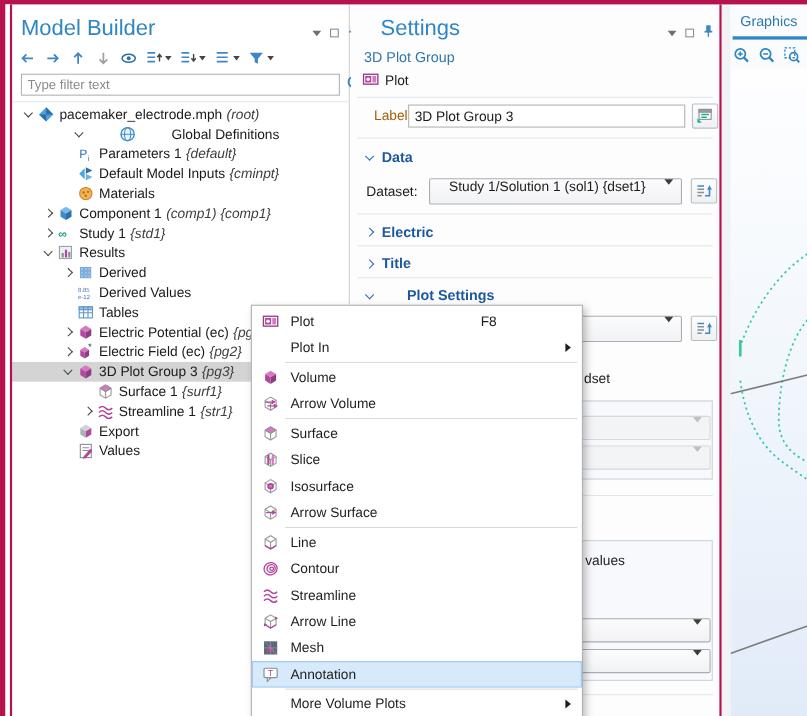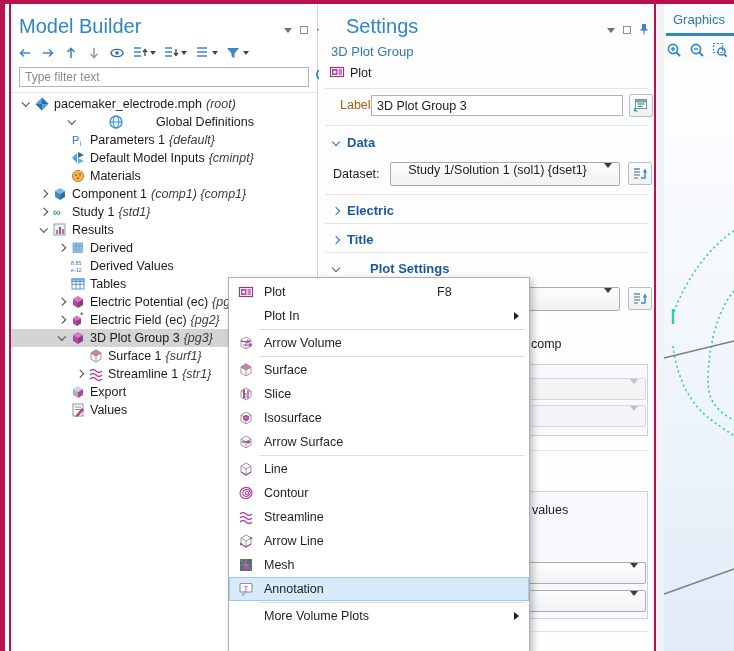--- a/index.html
+++ b/index.html
@@ -509,21 +509,21 @@
       <svg width="16" height="15" viewBox="0 0 16 15">
           <line x1="2" y1="3" x2="8" y2="3" stroke="#3f86c6" stroke-width="1.4"></line>
           <line x1="2" y1="6" x2="8" y2="6" stroke="#8a8f96" stroke-width="1.4"></line>
           <line x1="2" y1="9" x2="8" y2="9" stroke="#8a8f96" stroke-width="1.4"></line>
           <line x1="2" y1="12" x2="6" y2="12" stroke="#8a8f96" stroke-width="1.4"></line>
           <path d="M9,12 h4 v-6" fill="none" stroke="#3f86c6" stroke-width="1.4"></path>
           <polygon points="13,2.5 15.2,6.5 10.8,6.5" fill="#3f86c6"></polygon>
         </svg>
     </div>
 
-    <div class="fragment" style="left:212px; top:333px;">comp</div>
+    <div class="fragment" style="left:212px; top:333px;">dset</div>
 
     <div class="group-box" style="left:17px; top:360px; width:312px; height:72px;">
       <div class="combo disabled" style="left:10px; top:13px; width:299px; height:22px;">
         <span class="val"></span>
           <span class="arr"></span>
       </div>
       <div class="combo disabled" style="left:10px; top:40px; width:299px; height:22px;">
         <span class="val"></span>
           <span class="arr"></span>
       </div>
@@ -597,20 +597,30 @@
         <span class="mi"></span>
         <span class="ml">Plot In</span>
         <span class="submenu-arrow"></span>
       </div>
       <div class="menu-sep">
         <div></div>
       </div>
       <div class="menu-row">
         <span class="mi">
           <svg width="16" height="16" viewBox="0 0 16 16">
+            <polygon points="3,5 8,2 13,5 8,8" fill="#d878c2"></polygon>
+            <polygon points="3,5 8,8 8,14 3,11" fill="#b2479e"></polygon>
+            <polygon points="8,8 13,5 13,11 8,14" fill="#8e3d80"></polygon>
+          </svg>
+        </span>
+        <span class="ml">Volume</span>
+      </div>
+      <div class="menu-row">
+        <span class="mi">
+          <svg width="16" height="16" viewBox="0 0 16 16">
             <path d="M3,5 L8,2 L13,5 L13,11 L8,14 L3,11 Z" fill="none" stroke="#9a9a9a" stroke-width="1"></path>
             <path d="M3,5 L8,8 L13,5 M8,8 L8,14" fill="none" stroke="#9a9a9a" stroke-width="1"></path>
             <path d="M3,6.5 H11 M9,5 L11.5,6.5 L9,8 M5,10 H13 M11,8.5 L13.5,10 L11,11.5" fill="none" stroke="#b2479e" stroke-width="1.2"></path>
           </svg>
         </span>
         <span class="ml">Arrow Volume</span>
       </div>
       <div class="menu-sep">
         <div></div>
       </div>

